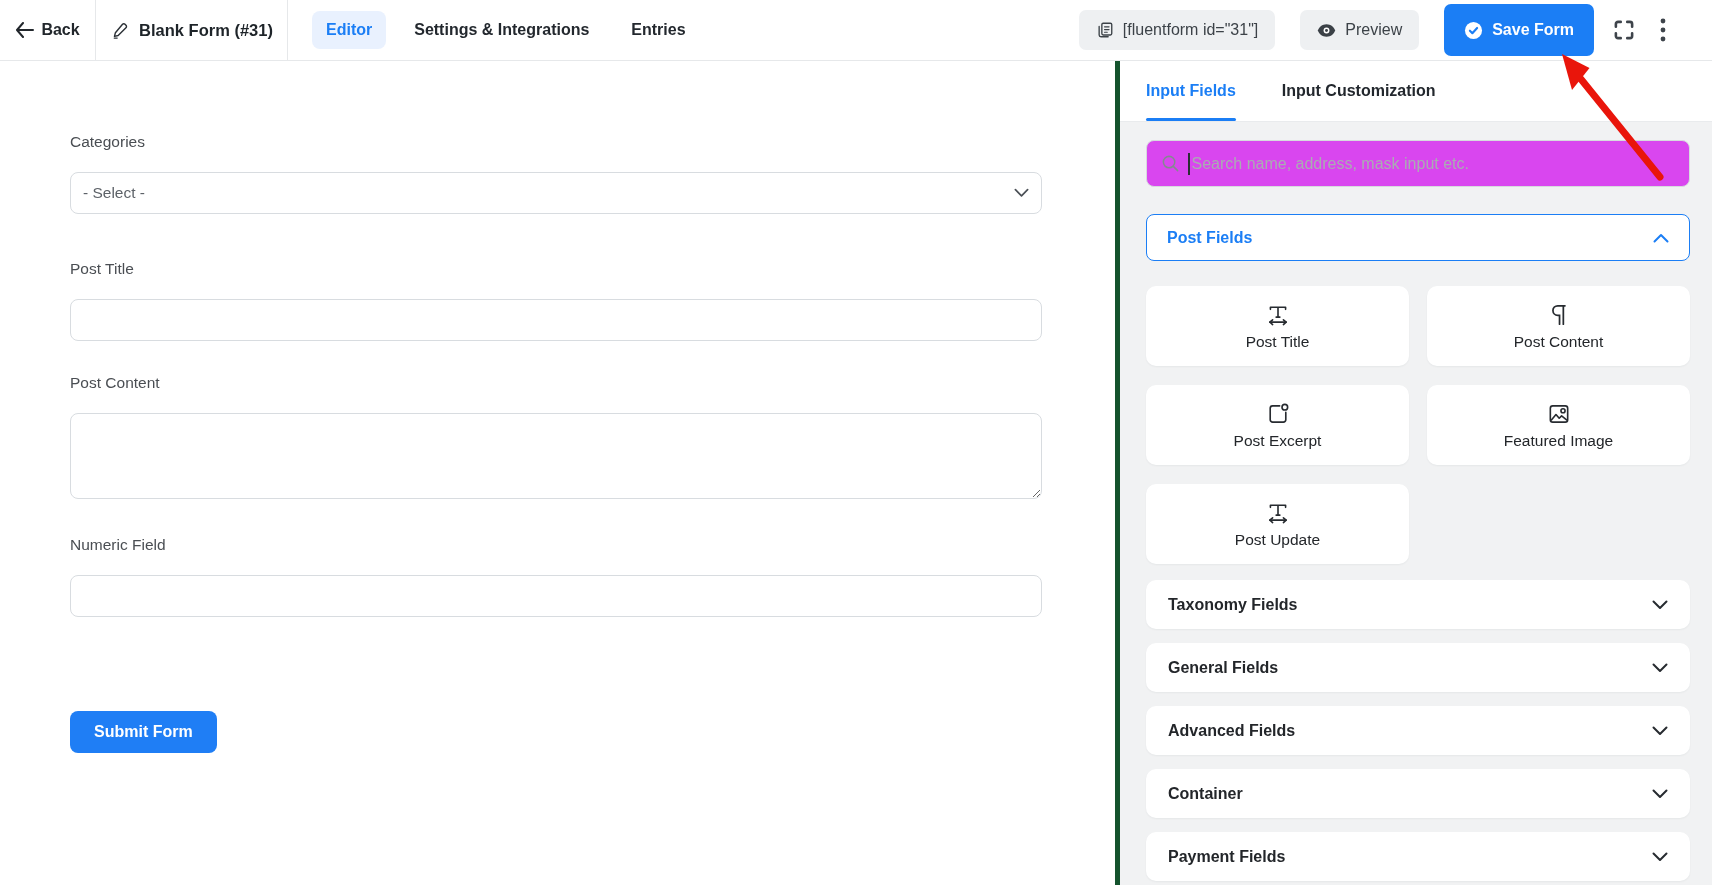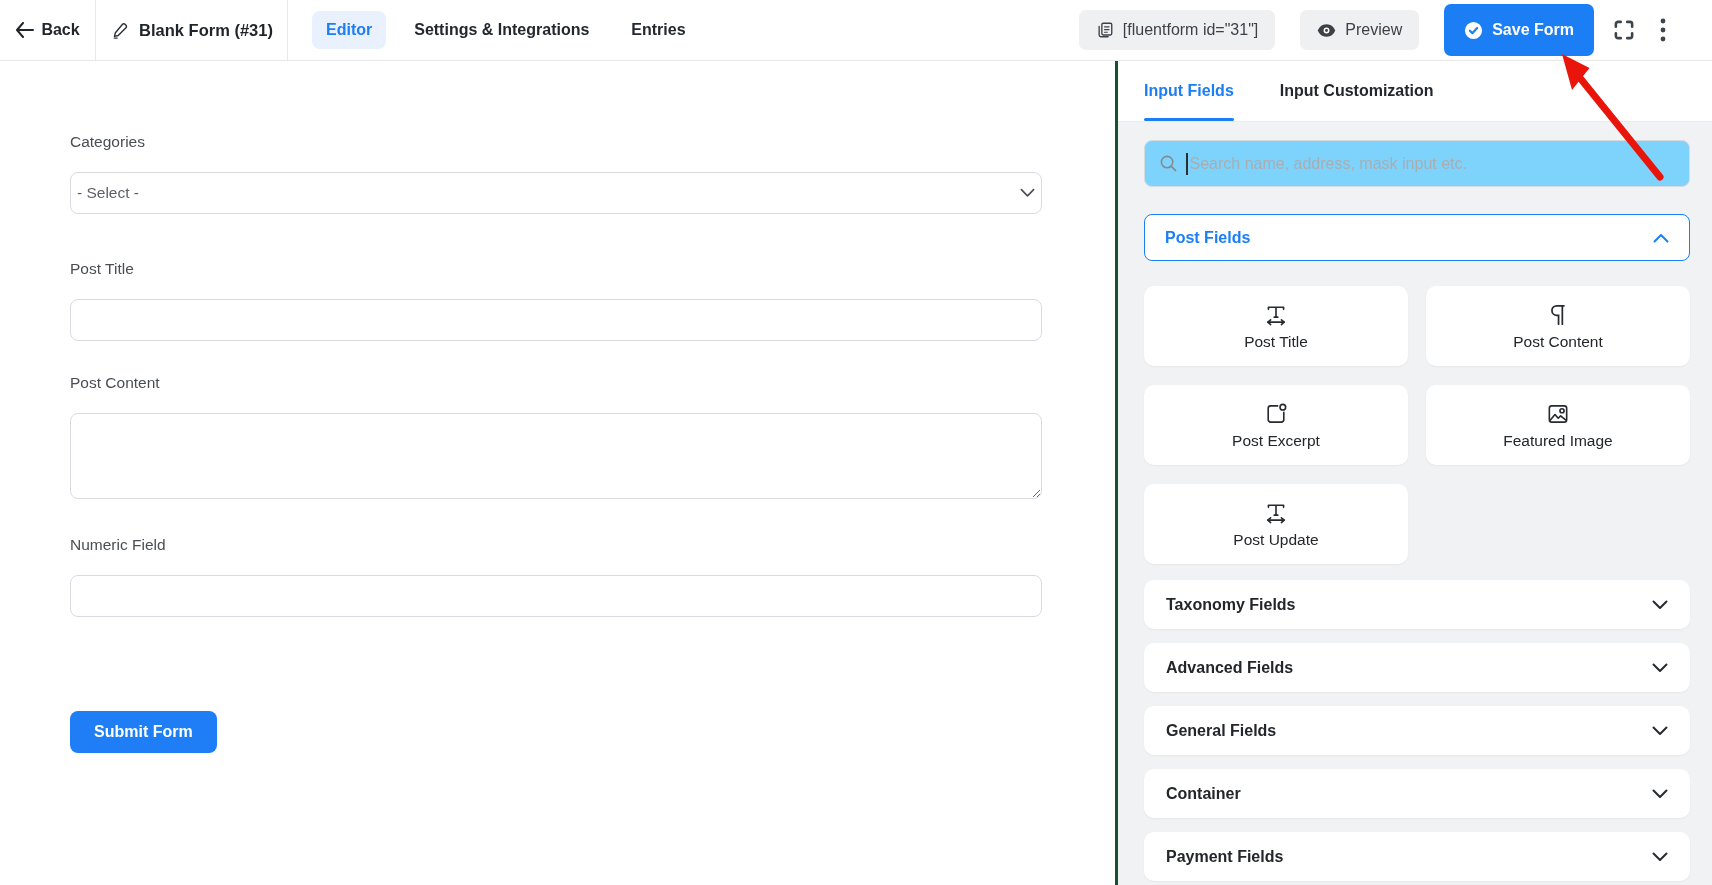--- a/index.html
+++ b/index.html
@@ -27,40 +27,40 @@
 
   
   .main { display:flex; height:824px; }
   .canvas { flex:1; background:#fff; padding:72px 0 0 70px; }
   .canvas-inner { width:972px; }
 
   .fgroup { margin-bottom:33px; }
   .fgroup.first { margin-bottom:46px; }
   .flabel { display:block; font-size:15.5px; color:#4a4e53; margin-bottom:21px; }
   .fcontrol { width:100%; height:42px; background:#fff; border:1px solid #d8dce0;
-    border-radius:8px; font-size:15.5px; color:#33373c; padding:0 6px;
+    border-radius:8px; font-size:15.5px; color:#33373c; padding:0 12px;
     font-family:inherit; outline:none; }
   .fselect { display:flex; align-items:center; justify-content:space-between; cursor:pointer; }
   .fselect .val { color:#5d6268; }
   textarea.fcontrol { height:86px; padding:10px 18px; resize:both; }
   .btn-submit { margin-top:61px; height:42px; padding:0 24px; background:#1f7ef5; border:none;
     border-radius:8px; color:#fff; font-size:16px; font-weight:700; cursor:pointer; font-family:inherit; }
 
   
-  .sidebar { width:597px; border-left:3px solid #14532d; display:flex; flex-direction:column; background:#f1f2f3; }
+  .sidebar { width:597px; border-left:5px solid #14532d; display:flex; flex-direction:column; background:#f1f2f3; }
   .sb-tabbar { height:61px; background:#fff; border-bottom:1px solid #e9ebed;
     display:flex; align-items:stretch; gap:46px; padding-left:26px; }
   .sb-tab { display:flex; align-items:center; font-size:16px; font-weight:600;
     color:#22272d; position:relative; cursor:pointer; }
   .sb-tab.active { color:#1b7ef5; }
   .sb-tab.active::after { content:""; position:absolute; left:0; right:0; bottom:0; height:3px;
     background:#1b7ef5; border-radius:2px; }
   .sb-content { flex:1; padding:18px 22px 0 26px; overflow:hidden; }
 
-  .search-box { height:47px; background:#7dd3fc; border:1px solid #d7dade; border-radius:8px;
+  .search-box { height:47px; background:#d946ef; border:1px solid #d7dade; border-radius:8px;
     display:flex; align-items:center; padding:0 14px; margin-bottom:27px; position:relative; }
   .search-caret { width:1.5px; height:22px; background:#2b2f34; margin:0 2px 0 8px; }
   .search-input { flex:1; border:none; outline:none; font-size:16px; color:#33373c;
     background:transparent; font-family:inherit; }
   .search-input::placeholder { color:#a9adb2; }
 
   .pf-header { height:47px; background:#fff; border:1.5px solid #1b7ef5; border-radius:8px;
     display:flex; align-items:center; justify-content:space-between; padding:0 20px;
     margin-bottom:25px; cursor:pointer; }
   .pf-header .pf-title { font-size:16px; font-weight:600; color:#1b7ef5; }
@@ -266,27 +266,27 @@
         </div>
       </div>
 
       <div class="sb-section">
         <span class="lbl">Taxonomy Fields</span>
         <svg width="16" height="10" viewBox="0 0 16 10">
             <path d="M1.5 1.5 L8 8 l6.5-6.5" fill="none" stroke="#272b30" stroke-width="2" stroke-linecap="round" stroke-linejoin="round"></path>
           </svg>
       </div>
       <div class="sb-section">
+        <span class="lbl">General Fields</span>
+        <svg width="16" height="10" viewBox="0 0 16 10">
+            <path d="M1.5 1.5 L8 8 l6.5-6.5" fill="none" stroke="#272b30" stroke-width="2" stroke-linecap="round" stroke-linejoin="round"></path>
+          </svg>
+      </div>
+      <div class="sb-section">
         <span class="lbl">Advanced Fields</span>
-        <svg width="16" height="10" viewBox="0 0 16 10">
-            <path d="M1.5 1.5 L8 8 l6.5-6.5" fill="none" stroke="#272b30" stroke-width="2" stroke-linecap="round" stroke-linejoin="round"></path>
-          </svg>
-      </div>
-      <div class="sb-section">
-        <span class="lbl">General Fields</span>
         <svg width="16" height="10" viewBox="0 0 16 10">
             <path d="M1.5 1.5 L8 8 l6.5-6.5" fill="none" stroke="#272b30" stroke-width="2" stroke-linecap="round" stroke-linejoin="round"></path>
           </svg>
       </div>
       <div class="sb-section">
         <span class="lbl">Container</span>
         <svg width="16" height="10" viewBox="0 0 16 10">
             <path d="M1.5 1.5 L8 8 l6.5-6.5" fill="none" stroke="#272b30" stroke-width="2" stroke-linecap="round" stroke-linejoin="round"></path>
           </svg>
       </div>

